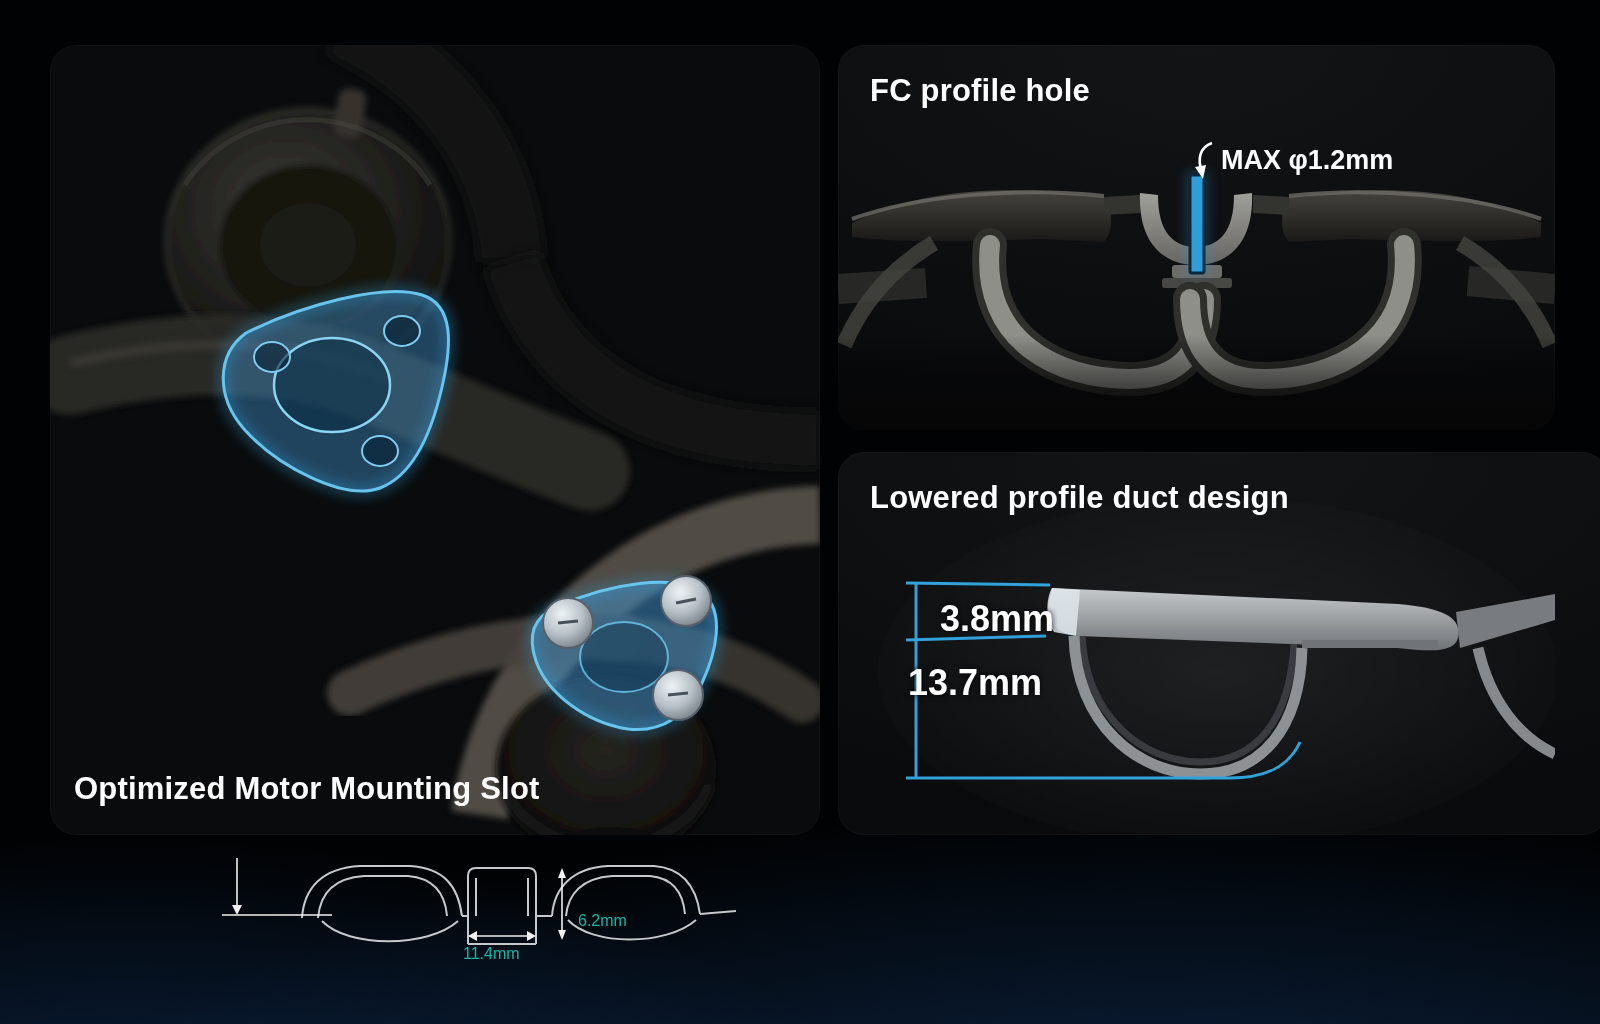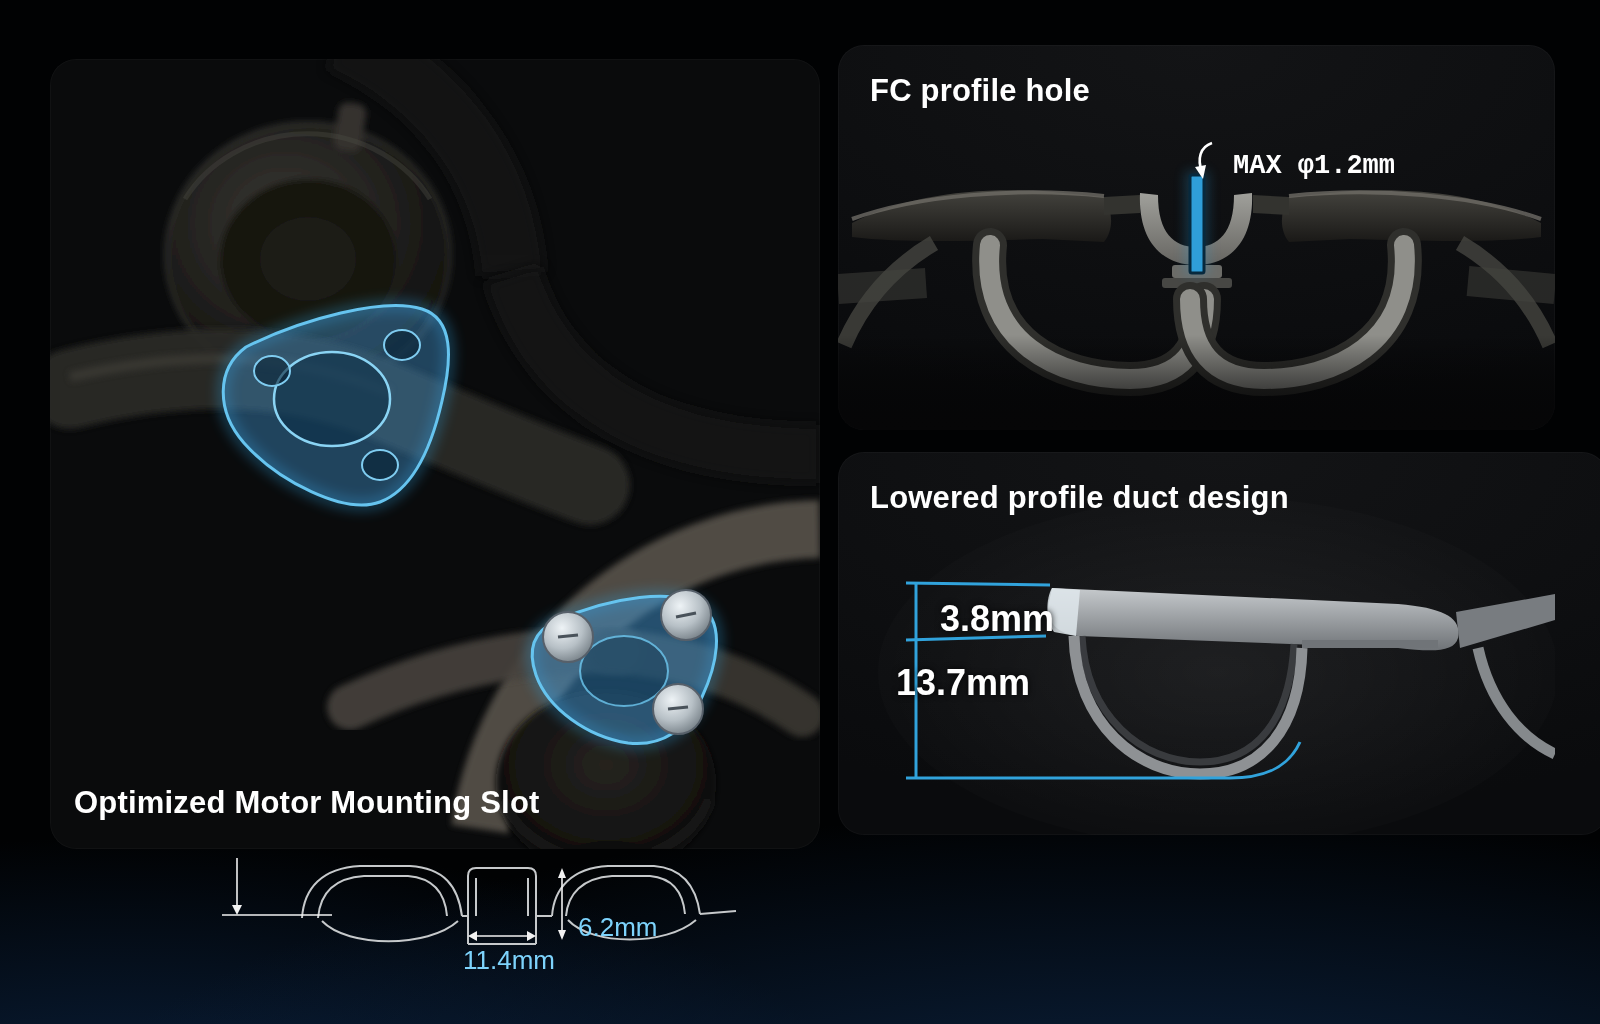--- a/index.html
+++ b/index.html
@@ -18,21 +18,21 @@
       radial-gradient(85% 55% at 8% 112%, #0b2342 0%, rgba(11,35,66,0) 55%),
       #010203;
   }
   .panel {
     position: absolute;
     border-radius: 26px;
     overflow: hidden;
     background: radial-gradient(95% 95% at 50% 0%, #131416 0%, #0a0b0d 100%);
     box-shadow: inset 0 0 0 1px rgba(255,255,255,0.03);
   }
-  #panel-motor { left: 50px; top: 45px; width: 770px; height: 790px; background:#0a0b0c;margin-top:14px; }
+  #panel-motor { left: 50px; top: 45px; width: 770px; height: 790px; background:#0a0b0c; }
   #panel-fc    { left: 838px; top: 45px; width: 717px; height: 385px; }
   #panel-duct  { left: 838px; top: 452px; width: 770px; height: 383px; }
 
   .panel-title {
     position: absolute;
     left: 32px;
     top: 28px;
     font-size: 31px;
     font-weight: 700;
     letter-spacing: 0.2px;
@@ -47,46 +47,45 @@
     letter-spacing: 0.2px;
     z-index: 3;
   }
   .illustration { position: absolute; left: 0; top: 0; }
 
   #fc-annotation {
     position: absolute;
     left: 352px;
     top: 94px;
     display: flex;
-    align-items: flex-end;
-    gap: 17px;
-    z-index: 3;
-    font-family: Liberation Mono, monospace;
+    align-items: center;
+    gap: 5px;
+    z-index: 3;
   }
   #fc-annotation .ann-text {
     font-size: 27px;
     font-weight: 600;
     line-height: 30px;
   }
 
   .dim-label {
     position: absolute;
     font-weight: 700;
     font-size: 36px;
     z-index: 3;
     text-shadow: 0 0 6px rgba(0,0,0,0.9);
   }
   #dim-lip   { left: 102px; top: 146px; }
-  #dim-total { left: 58px;  top: 210px; }
+  #dim-total { left: 70px;  top: 210px; }
 
   .small-dim-label {
     position: absolute;
-    font-size: 26px;
+    font-size: 16px;
     font-weight: 400;
-    color: #7dd3fc;
+    color: #14b8a6;
     z-index: 3;
   }
   #label-gap { left: 578px; top: 912px; }
   #label-hub { left: 463px; top: 945px; }
 
   #bottom-drawing { position: absolute; left: 170px; top: 858px; }
 </style>
 </head>
 <body>
 

